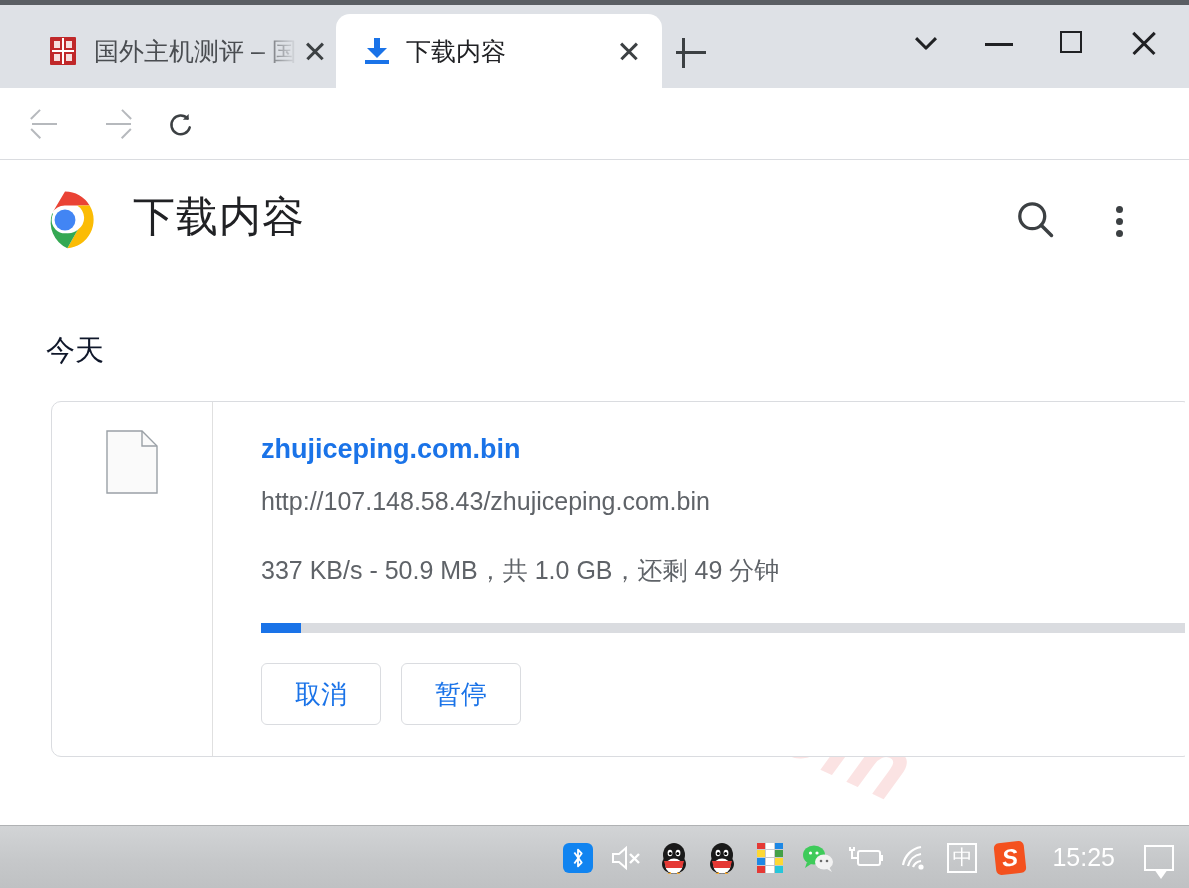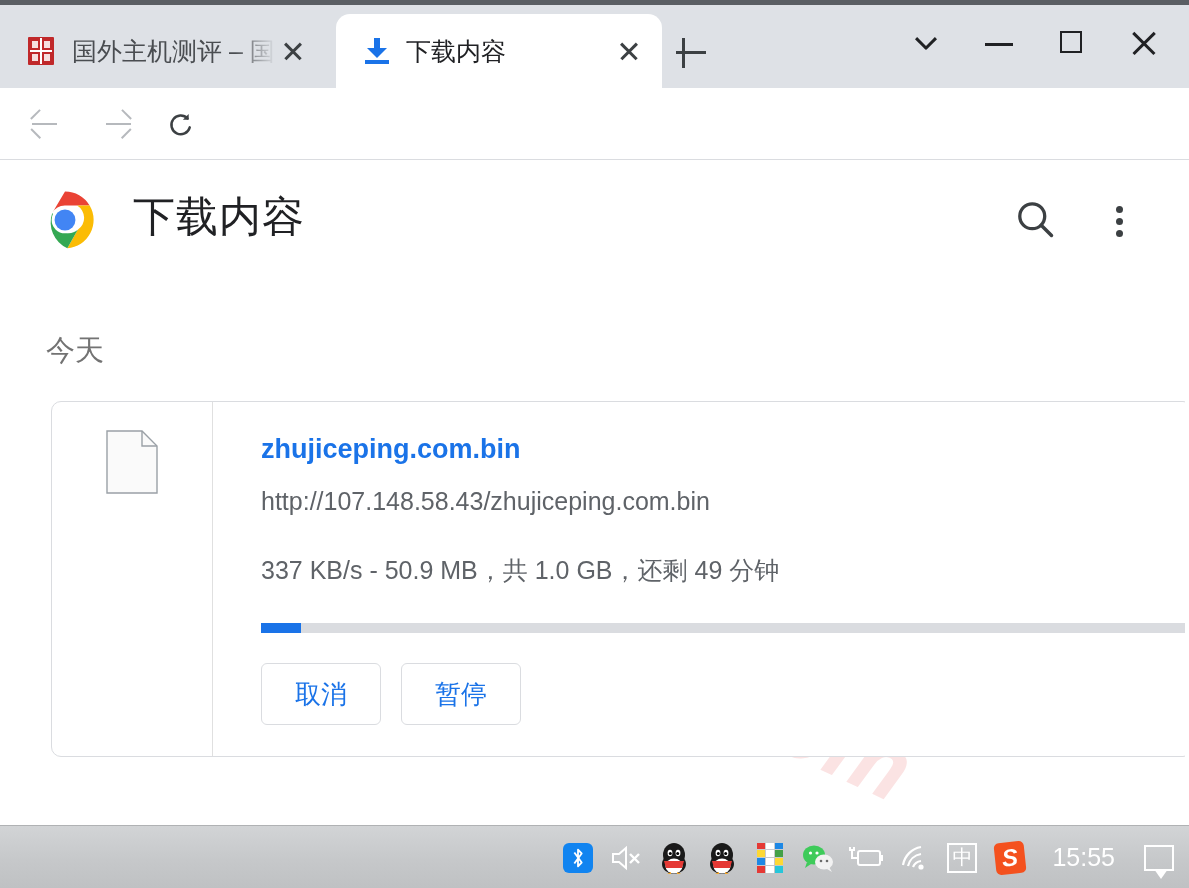--- a/index.html
+++ b/index.html
@@ -40,21 +40,21 @@
   }
   .tab {
     position: absolute;
     top: 14px;
     height: 74px;
     box-sizing: border-box;
     display: flex;
     align-items: center;
   }
   .tab.inactive {
-    left: 0;
+    left: 22px;
     width: 326px;
     background: transparent;
   }
   .tab.active {
     left: 336px;
     width: 326px;
     background: #ffffff;
     border-radius: 14px 14px 0 0;
   }
   .tab-favicon {
@@ -345,21 +345,21 @@
     background: #3c4043;
   }
   .hdr-menu i:nth-child(1){ top: 11px; }
   .hdr-menu i:nth-child(2){ top: 23px; }
   .hdr-menu i:nth-child(3){ top: 35px; }
 
   .date-group {
     position: absolute;
     left: 46px; top: 170px;
     font-size: 29px;
-    color: #737373;
+    color: #0f172a;
   }
 
   .dl-card {
     position: absolute;
     left: 51px; top: 240px;
     width: 1142px;
     height: 356px;
     background: #ffffff;
     border: 1px solid #dadce0;
     border-radius: 10px;
@@ -785,21 +785,21 @@
       </div>
 
       <div class="tray-item">
         <div class="ime-box">中</div>
       </div>
 
       <div class="tray-item">
         <div class="sogou-badge">S</div>
       </div>
 
-      <div class="tray-clock">15:55</div>
+      <div class="tray-clock">15:25</div>
 
       <div class="tray-item" style="width:60px">
         <div class="notif-bubble"></div>
       </div>
     </div>
   </div>
 
 </div>
 
 </body></html>

